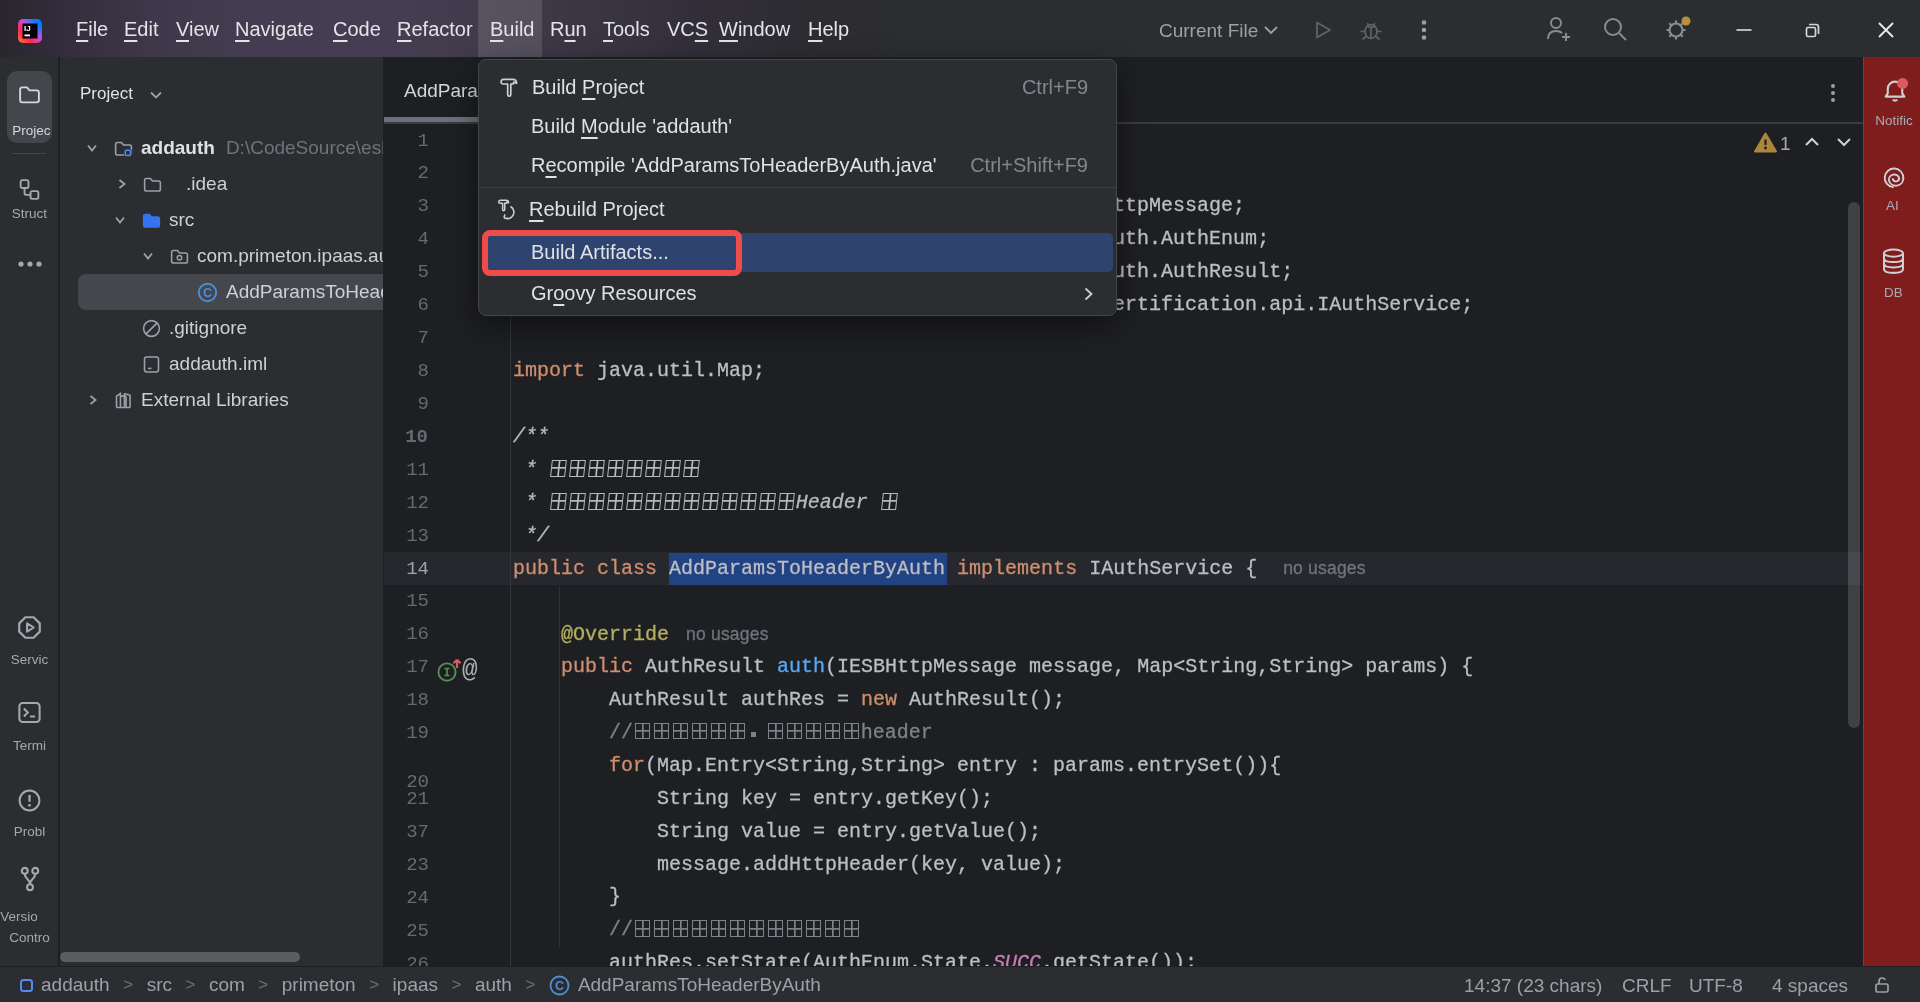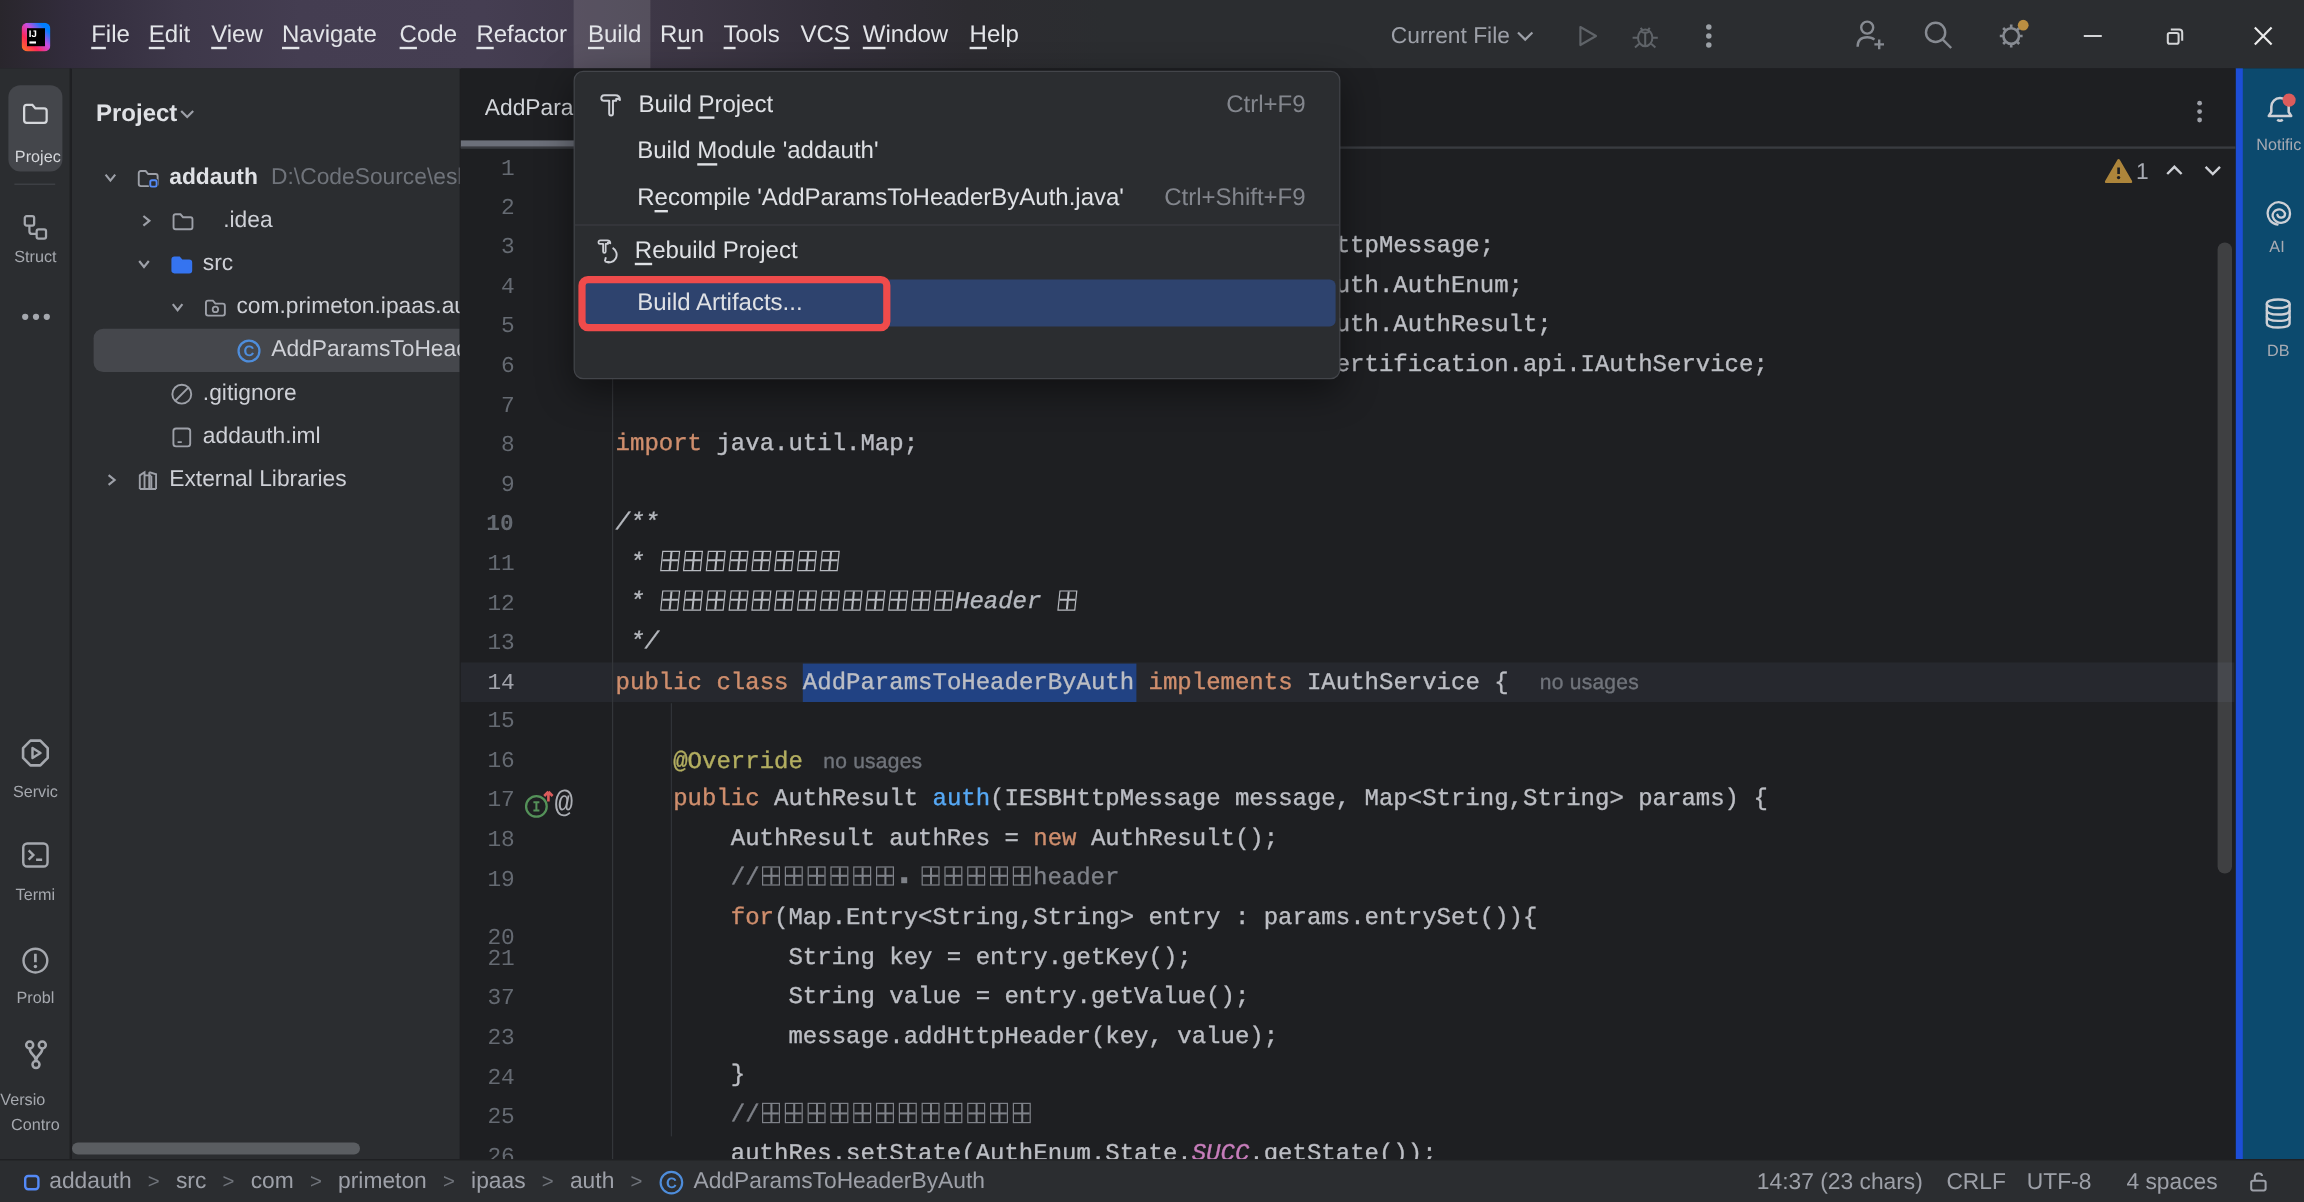--- a/index.html
+++ b/index.html
@@ -143,21 +143,21 @@
         <circle cx="16.5" cy="5" r="2.5"></circle>
         <circle cx="12" cy="19" r="2.5"></circle>
         <path d="M7.5 7.5 C7.5 12.5 12 11.5 12 16.5 M16.5 7.5 C16.5 12.5 12 11.5 12 16.5"></path>
       </g>
     </svg>
   <div class="lbl" style="left:0;top:852px;width:38px">Versio</div>
   <div class="lbl" style="left:0;top:873px;width:59px">Contro</div>
 </div>
 
 <div class="a" id="proj" style="left:60px;top:57px;width:323px;height:909px;background:#2B2D30;overflow:hidden">
-  <div class="a" style="left:20px;top:27px;font-size:20px;font-weight:bold;color:#DFE1E5">Project</div>
+  <div class="a" style="left:20px;top:27px;font-size:17px;font-weight:normal;color:#DFE1E5">Project</div>
   <svg class="a" style="left:89px;top:33px" width="14" height="10" viewBox="0 0 14 10">
       <path d="M2 2.5 L7 7.5 L12 2.5" fill="none" stroke="#9DA0A8" stroke-width="1.8"></path>
     </svg>
 
   <div class="a" style="left:18px;top:217px;width:305px;height:36px;background:#45474C;border-radius:8px 0 0 8px"></div>
   <div class="trow" style="left:0;top:73px">
     <svg style="margin-left:25px" width="14" height="14" viewBox="0 0 14 14">
         <path d="M3 4.5 L7 9.5 L11 4.5" fill="none" stroke="#9DA0A8" stroke-width="1.8"></path>
       </svg>
     <svg style="margin-left:14px" width="21" height="21" viewBox="0 0 24 24">
@@ -225,21 +225,21 @@
         <g fill="none" stroke="#9DA0A8" stroke-width="1.8">
           <path d="M4 20 V7 L8.5 4 V20 M8.5 7 H15 M13 4 L19.5 6 V20 M4 20 H19.5"></path>
           <path d="M13 4 V19 M15 7.5 V20"></path>
         </g>
       </svg>
     <span style="margin-left:7px">External Libraries</span>
   </div>
   <div class="a" style="left:0px;top:895px;width:240px;height:10px;border-radius:5px;background:#5A5D61"></div>
 </div>
 
-<div class="a" id="stripeR" style="left:1863px;top:57px;width:57px;height:909px;background:#0c4a6e;border-left:6px solid #1d4ed8">
+<div class="a" id="stripeR" style="left:1863px;top:57px;width:57px;height:909px;background:#7f1d1d;border-left:1px solid #1d4ed8">
   <svg class="a" style="left:17px;top:20px" width="28" height="28" viewBox="0 0 24 24">
       <path d="M12 4 A6.2 6.2 0 0 1 18.2 10.2 V14 L20 16.8 H4 L5.8 14 V10.2 A6.2 6.2 0 0 1 12 4 Z" fill="none" stroke="#CED0D6" stroke-width="1.8" stroke-linejoin="round"></path>
       <path d="M10 19.5 Q12 21 14 19.5" fill="none" stroke="#CED0D6" stroke-width="1.8"></path>
       <circle cx="18.5" cy="5.5" r="4.7" fill="#DB5C5C"></circle>
     </svg>
   <div class="lbl" style="left:3px;top:56px;width:54px;color:#A8ABB3">Notific</div>
   <svg class="a" style="left:17px;top:108px" width="26" height="26" viewBox="0 0 24 24">
       <g fill="none" stroke="#CED0D6" stroke-width="1.75" stroke-linecap="round">
         <path d="M11 20.4 A8.6 8.6 0 1 1 20.6 12.4"></path>
         <path d="M20.6 12.4 A6.8 6.8 0 0 1 7.3 14.3 A4.9 4.9 0 0 1 16.8 12.1"></path>
@@ -398,14 +398,20 @@
       <svg style="margin-left:16px" width="25" height="25" viewBox="0 0 25 25">
         <path d="M3.8 5.5 Q3.4 3.3 5.5 3.3 H11 Q13.6 3.3 13.6 5.8 Q12.6 5 11.5 5.2 L11.5 6.3 H9.7 V12.5 Q9.7 13.7 8.65 13.7 Q7.6 13.7 7.6 12.5 V6.3 H5 Q3.9 6.4 3.8 5.5 Z" fill="none" stroke="#CED0D6" stroke-width="1.5" stroke-linejoin="round"></path>
         <path d="M15.5 9.5 A6.3 6.3 0 1 1 9.2 20.9 M9 21 L13 21.4 M9 21 L9.9 17.4" fill="none" stroke="#CED0D6" stroke-width="1.6"></path>
       </svg>
       <span style="margin-left:9px"><u style="text-decoration-thickness:1.5px;text-underline-offset:4px">R</u>ebuild Project</span>
     </div>
   <div class="a" style="left:5px;top:173px;width:629px;height:39px;background:#2E436E;border-radius:5px"></div>
   <div class="menurow" style="top:173px">
       <span style="margin-left:52px">Build Artifacts...</span>
     </div>
+  <div class="menurow" style="top:214px">
+      <span style="margin-left:52px">Gr<u style="text-decoration-thickness:1.5px;text-underline-offset:4px">o</u>ovy Resources</span>
+      <svg class="a" style="right:22px;top:12px" width="11" height="16" viewBox="0 0 11 16">
+        <path d="M2.5 2.5 L8.5 8 L2.5 13.5" fill="none" stroke="#CED0D6" stroke-width="1.8"></path>
+      </svg>
+    </div>
 </div>
 <div class="a" id="redbox" style="left:482px;top:230px;width:260px;height:46px;border:6.5px solid #EF4B4B;border-radius:8px"></div>
 
 </body></html>

